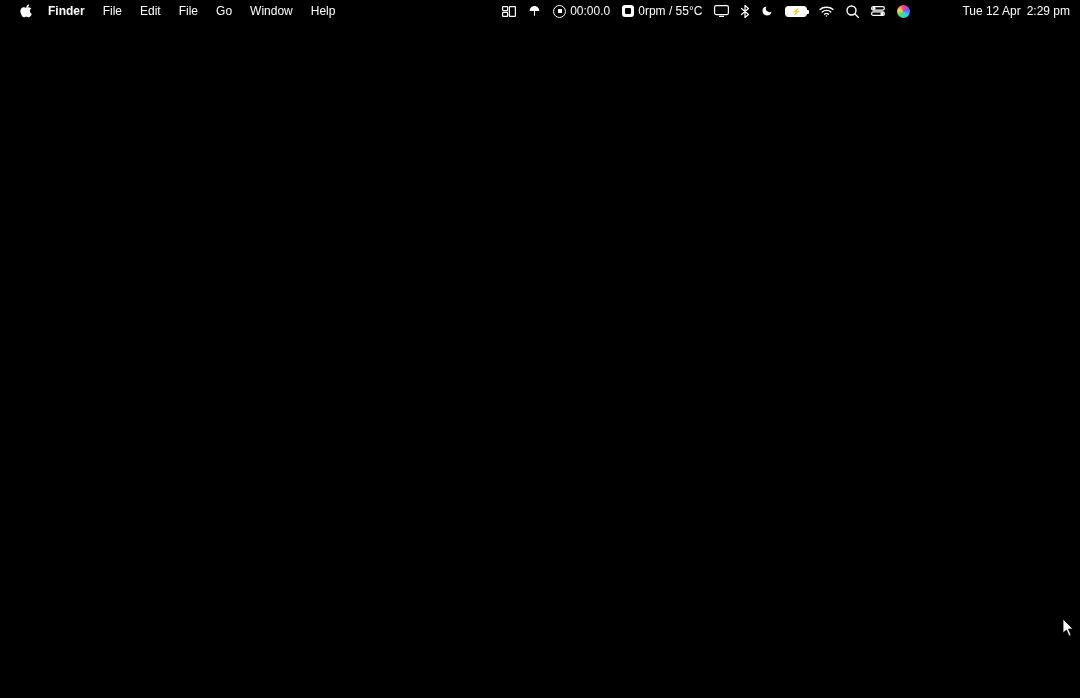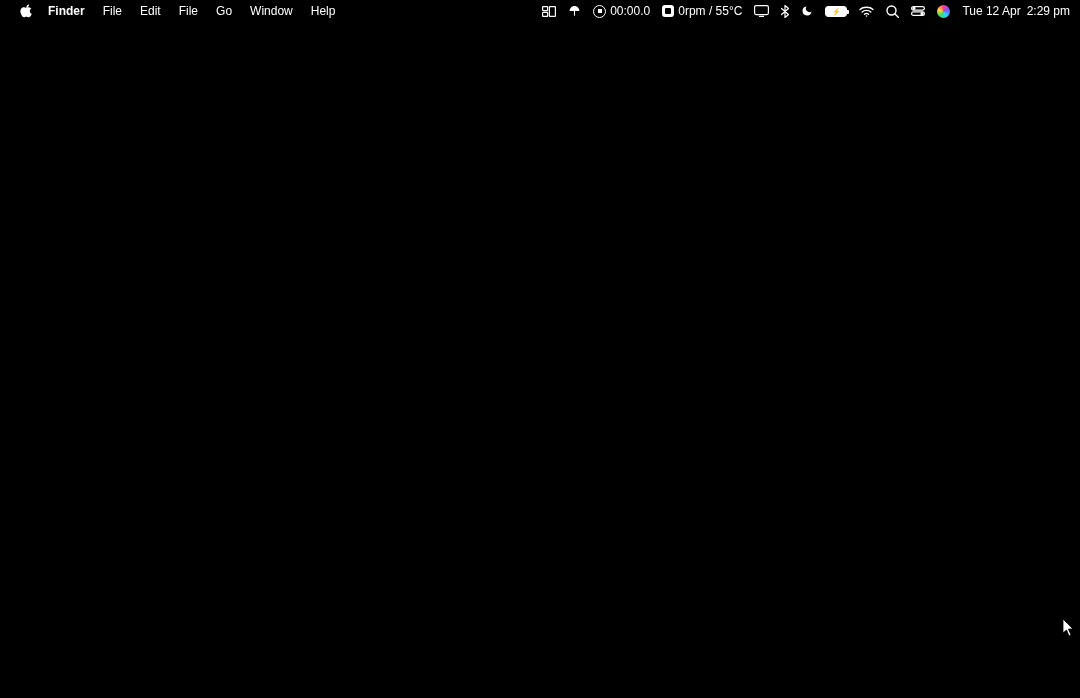--- a/index.html
+++ b/index.html
@@ -90,20 +90,21 @@
     width:100%;
     height:100%;
     display:flex;
     align-items:center;
     justify-content:center;
     border-radius:1px;
   }
   .dt {
     display:flex;
     gap:6px;
+    margin-left:40px;
   }
   .siri-icon {
     width:13px; height:13px; border-radius:50%;
     background: conic-gradient(#ff3b8d, #6e5bff, #32d2ff, #3ddc6b, #ffd23b, #ff3b8d);
   }
   .cursor {
     position:absolute;
     left: 1063px;
     top: 619px;
     width: 12px;

